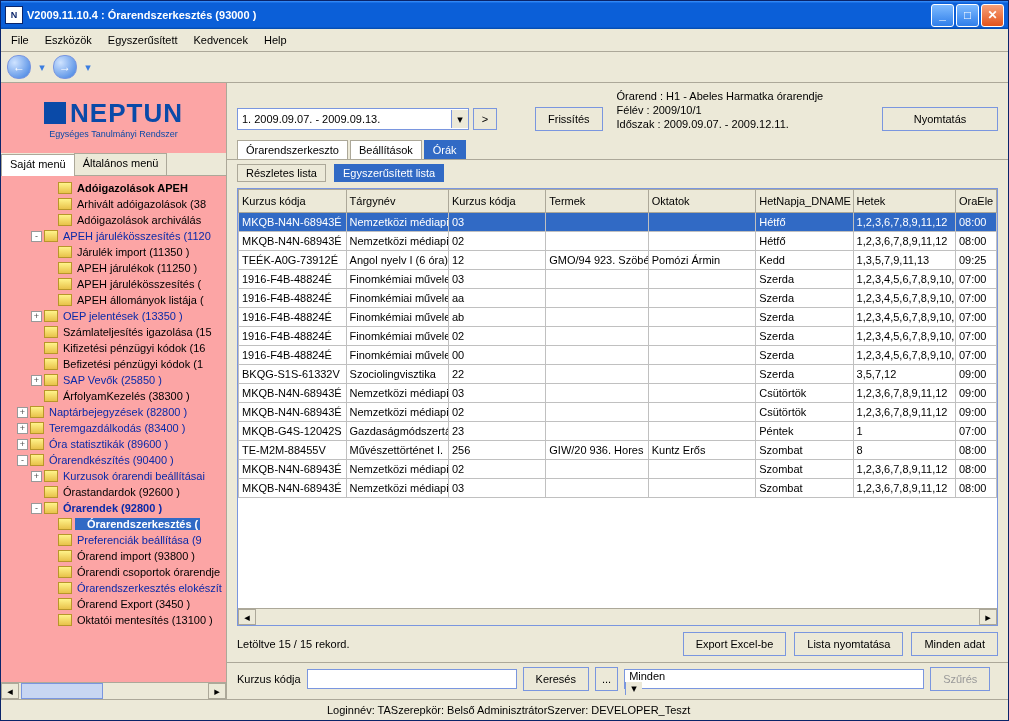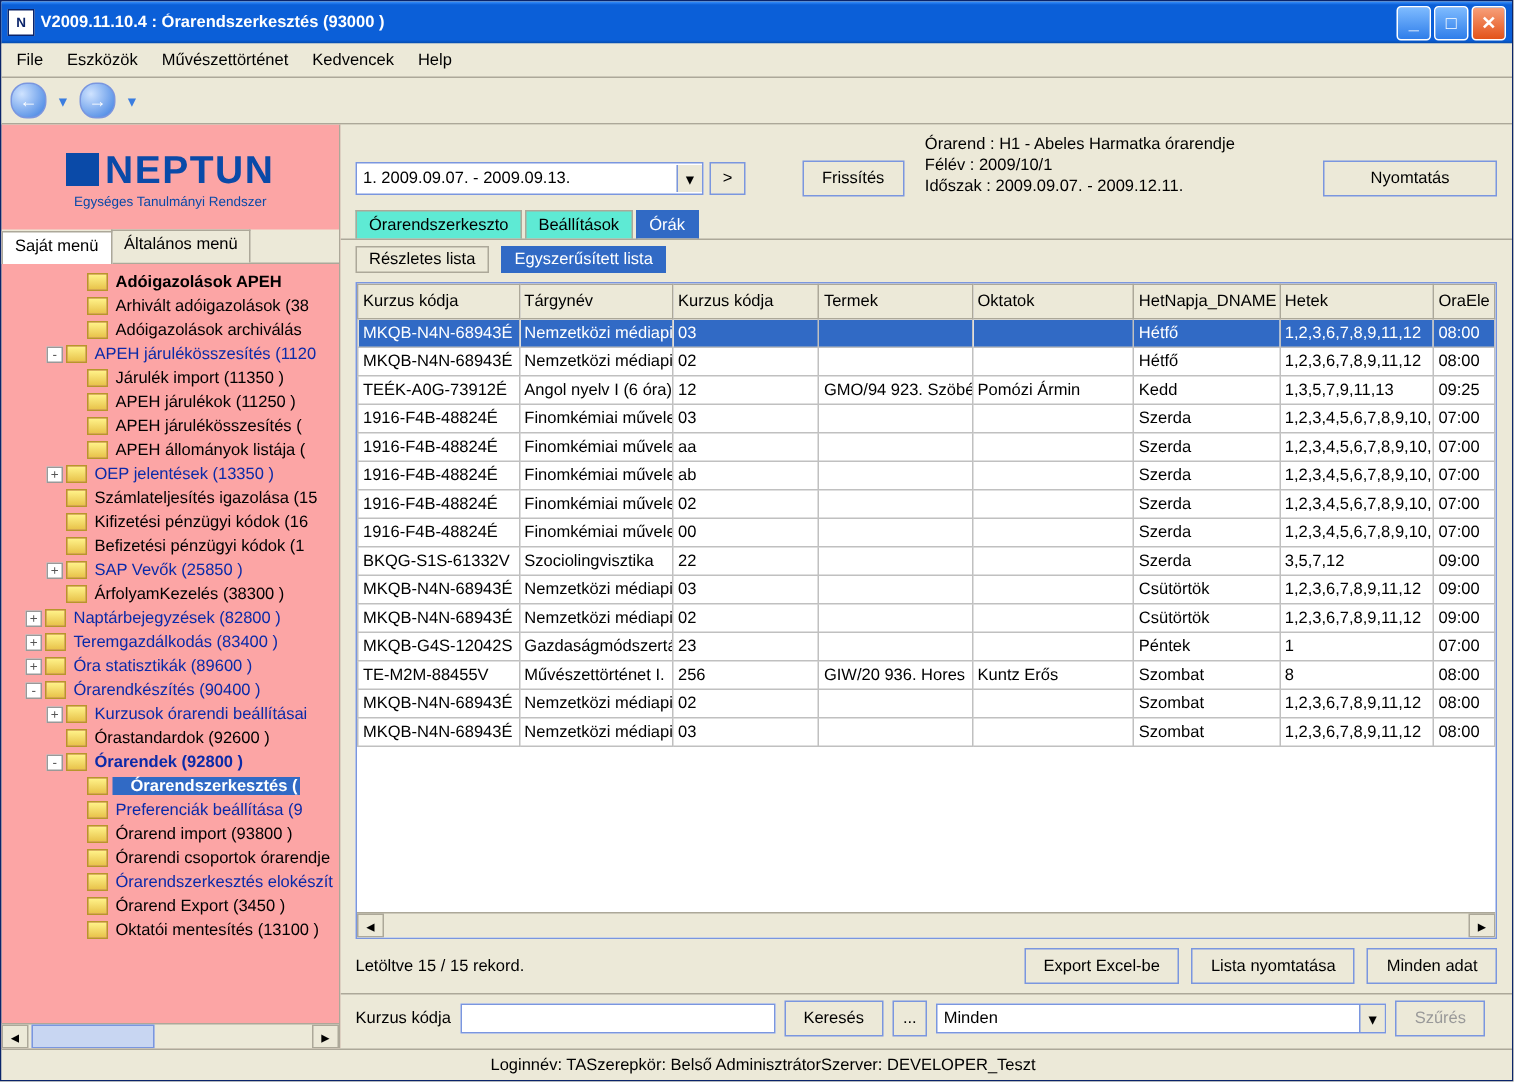--- a/index.html
+++ b/index.html
@@ -39,39 +39,39 @@
 .hscroll .thumb{width:80px;height:14px;background:#c8d6f2;border:1px solid #7a96df;margin-left:2px;}
 .rightpane{flex:1;display:flex;flex-direction:column;background:#ece9d8;overflow:hidden;}
 .rp-top{padding:6px 10px;display:flex;align-items:flex-end;gap:14px;}
 .week-sel{width:230px;height:20px;border:1px solid #7a96df;background:#fff;display:flex;align-items:center;}
 .week-sel .txt{flex:1;padding:0 4px;}
 .week-sel .dd{width:16px;height:18px;background:#ece9d8;border-left:1px solid #7a96df;display:flex;align-items:center;justify-content:center;}
 .mini-btn{width:22px;height:20px;border:1px solid #7a96df;background:#ece9d8;display:flex;align-items:center;justify-content:center;cursor:pointer;}
 .std-btn{height:22px;padding:0 12px;border:1px solid #7a96df;background:#ece9d8;display:inline-flex;align-items:center;justify-content:center;cursor:pointer;}
 .info-block{font-size:11px;line-height:14px;}
 .rp-tabstrip{display:flex;align-items:flex-end;height:22px;padding:0 10px;}
-.rp-tab{padding:3px 8px;border:1px solid #aca899;border-bottom:none;background:#5eead4;margin-right:2px;cursor:pointer;}
+.rp-tab{padding:3px 8px;border:1px solid #aca899;border-bottom:none;background:#ffffff;margin-right:2px;cursor:pointer;}
 .rp-tab.active{background:#316ac5;color:#fff;border-color:#316ac5;}
 .rp-sub{border-top:1px solid #aca899;padding:4px 10px 6px;display:flex;gap:8px;}
 .sub-tab{padding:2px 8px;border:1px solid #aca899;background:#ece9d8;cursor:pointer;}
 .sub-tab.active{background:#316ac5;color:#fff;border-color:#316ac5;}
 .grid-wrap{flex:1;margin:0 10px;border:1px solid #7a96df;background:#fff;overflow:hidden;display:flex;flex-direction:column;}
 .grid{flex:1;overflow:auto;}
 table.data{border-collapse:collapse;width:100%;table-layout:fixed;}
 table.data th{background:#ece9d8;border:1px solid #aca899;padding:2px 3px;text-align:left;font-weight:normal;height:18px;white-space:nowrap;overflow:hidden;}
 table.data td{border:1px solid #c0c0c0;padding:1px 3px;height:16px;white-space:nowrap;overflow:hidden;}
 table.data tr.sel td{background:#316ac5;color:#fff;}
 .grid-hscroll{height:16px;background:#ece9d8;border-top:1px solid #aca899;display:flex;}
 .grid-hscroll .arrow{width:16px;height:14px;border:1px solid #aca899;display:flex;align-items:center;justify-content:center;}
 .grid-hscroll .track{flex:1;}
 .rp-below{padding:6px 10px;display:flex;align-items:center;gap:8px;}
 .rp-below .spacer{flex:1;}
 .rp-search{padding:4px 10px 8px;display:flex;align-items:center;gap:6px;border-top:1px solid #aca899;}
 .txt-input{height:20px;border:1px solid #7a96df;background:#fff;padding:0 3px;box-sizing:border-box;}
-.combo{height:20px;border:1px solid #7a96df;background:#fff;display:flex;align-items:center;box-sizing:border-box;}
+.combo{height:20px;border:1px solid #7a96df;background:#fff;display:flex;align-items:flex-start;box-sizing:border-box;flex-direction:column;}
 .combo .txt{flex:1;padding:0 4px;}
 .combo .dd{width:16px;height:18px;background:#ece9d8;border-left:1px solid #7a96df;display:flex;align-items:center;justify-content:center;}
 .statusbar{height:20px;background:#ece9d8;border-top:1px solid #aca899;display:flex;align-items:center;padding:0 6px;font-size:11px;}
 .disabled{color:#999;}
 </style>
 </head>
 <body>
 
 <div class="window">
 
@@ -81,21 +81,21 @@
     <div class="tb-btns">
       <div class="tb-btn">_</div>
       <div class="tb-btn">□</div>
       <div class="tb-btn close">✕</div>
     </div>
   </div>
 
   <div class="menubar">
     <span class="mi">File</span>
     <span class="mi">Eszközök</span>
-    <span class="mi">Művészettörténet</span>
+    <span class="mi">Egyszerűsített</span>
     <span class="mi">Kedvencek</span>
     <span class="mi">Help</span>
   </div>
 
   <div class="navbar">
     <div class="nav-btn">←</div>
     <div class="nav-dd">▾</div>
     <div class="nav-btn">→</div>
     <div class="nav-dd">▾</div>
   </div>

